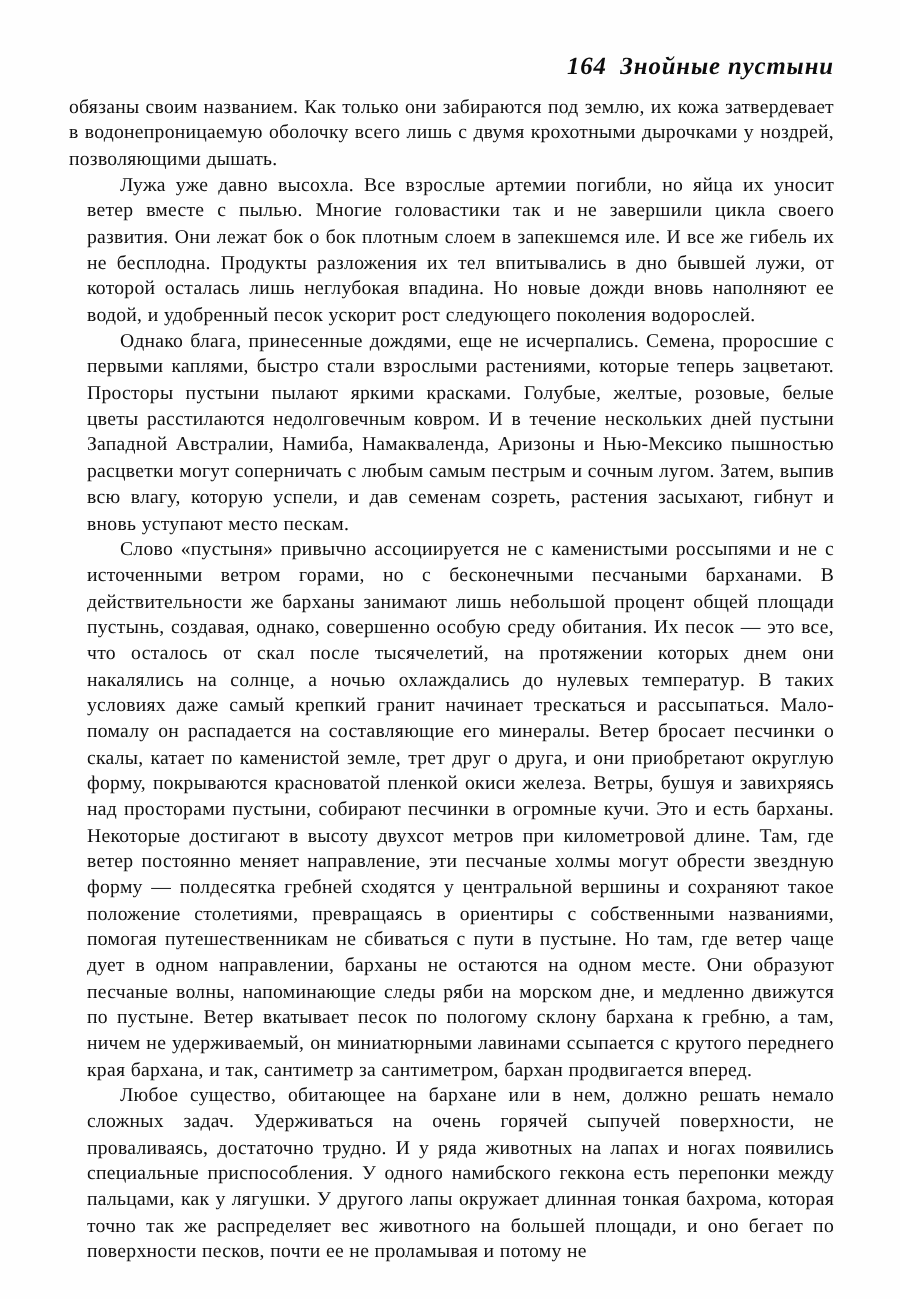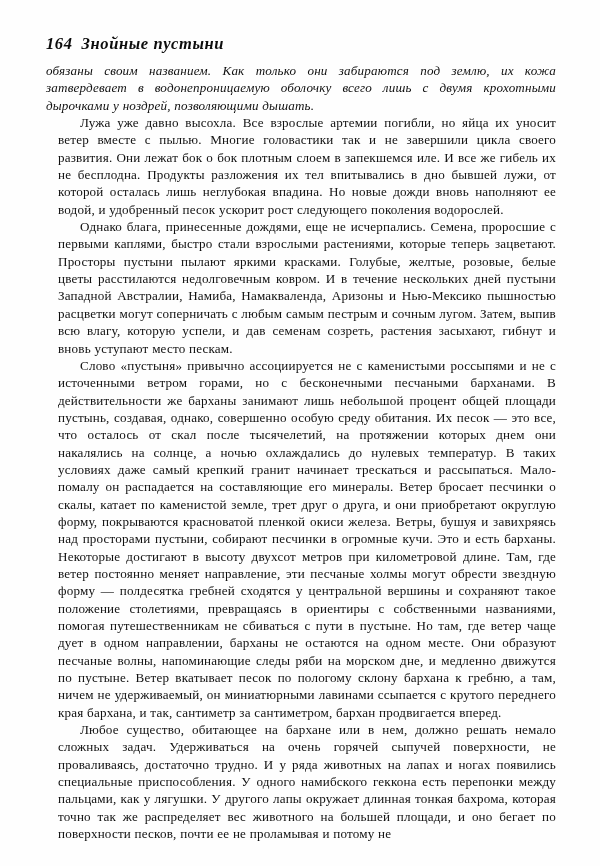--- a/index.html
+++ b/index.html
@@ -26,20 +26,21 @@
     position: absolute;
     top: 34px;
     left: 46px;
     width: 510px;
     font-style: italic;
     font-weight: 700;
     font-size: 16.5px;
     letter-spacing: 0.6px;
     color: #0d0d0d;
     white-space: nowrap;
+    text-align: right;
   }
   .running-head .folio {
     margin-right: 9px;
   }
   .text-block {
     position: absolute;
     top: 62px;
     left: 46px;
     width: 510px;
   }
@@ -54,21 +55,20 @@
     word-spacing: 0.2px;
     color: #101010;
     -webkit-font-smoothing: none;
   }
   p.para.indent {
     text-indent: 22px;
     margin-left: 12px;
   }
   p.para.first {
     text-indent: 0;
-    font-style: italic;
   }
   
   .text-block, .running-head {
     text-rendering: optimizeLegibility;
   }
 </style>
 </head>
 <body>
 
 <div class="page">

